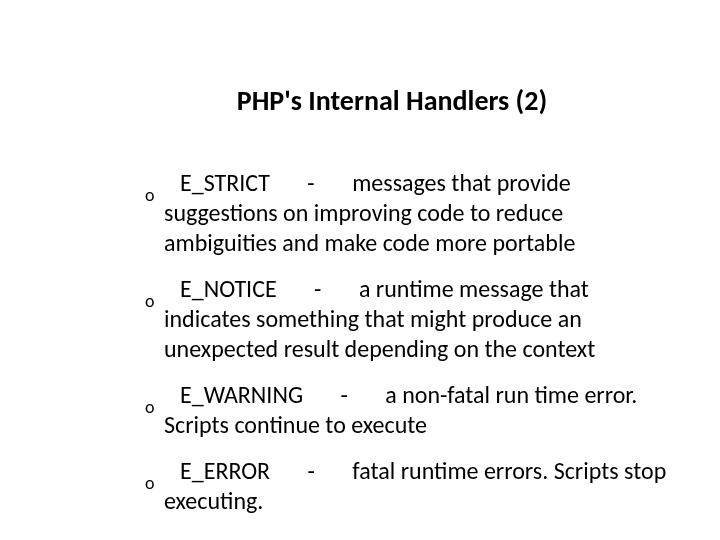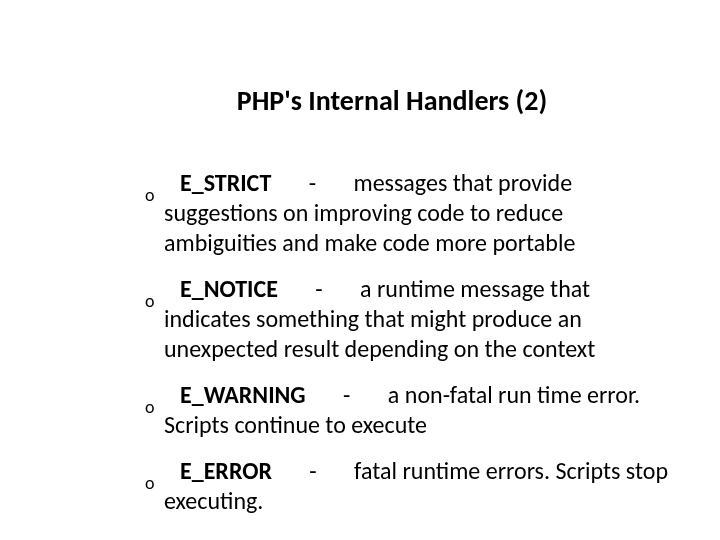--- a/index.html
+++ b/index.html
@@ -33,21 +33,21 @@
       padding-left: 35px;
     }
     .bullet-marker {
       position: absolute;
       left: 0;
       top: 0;
       font-size: 18px;
       color: #000000;
     }
     .bold {
-      font-weight: bold;
+      font-weight: normal;
     }
   </style>
 </head>
 <body>
 
 <h1 class="title">PHP's Internal Handlers (2)</h1>
 
 <ul class="bullet-list">
   <li class="bullet-item">
     <span class="bullet-marker">o</span>

